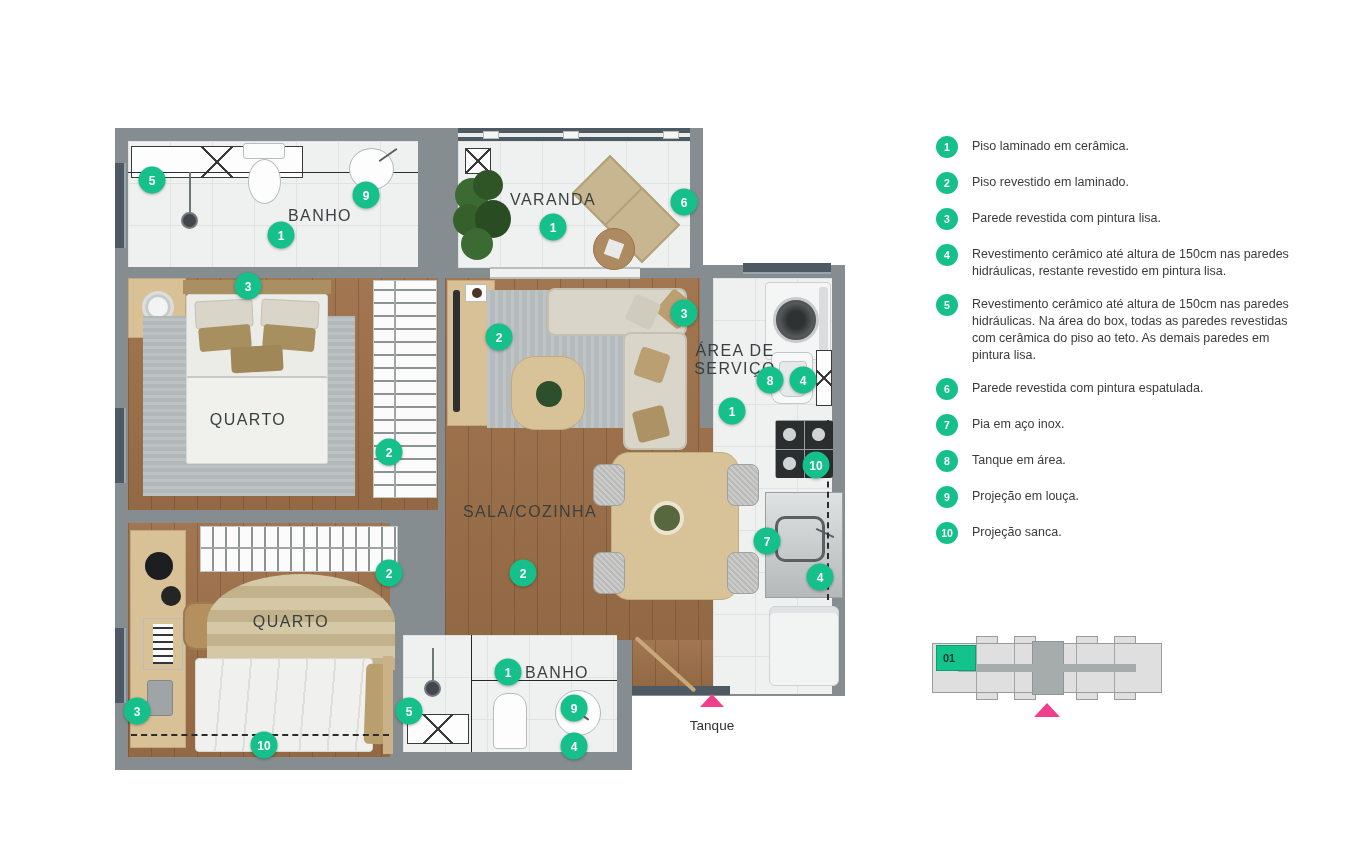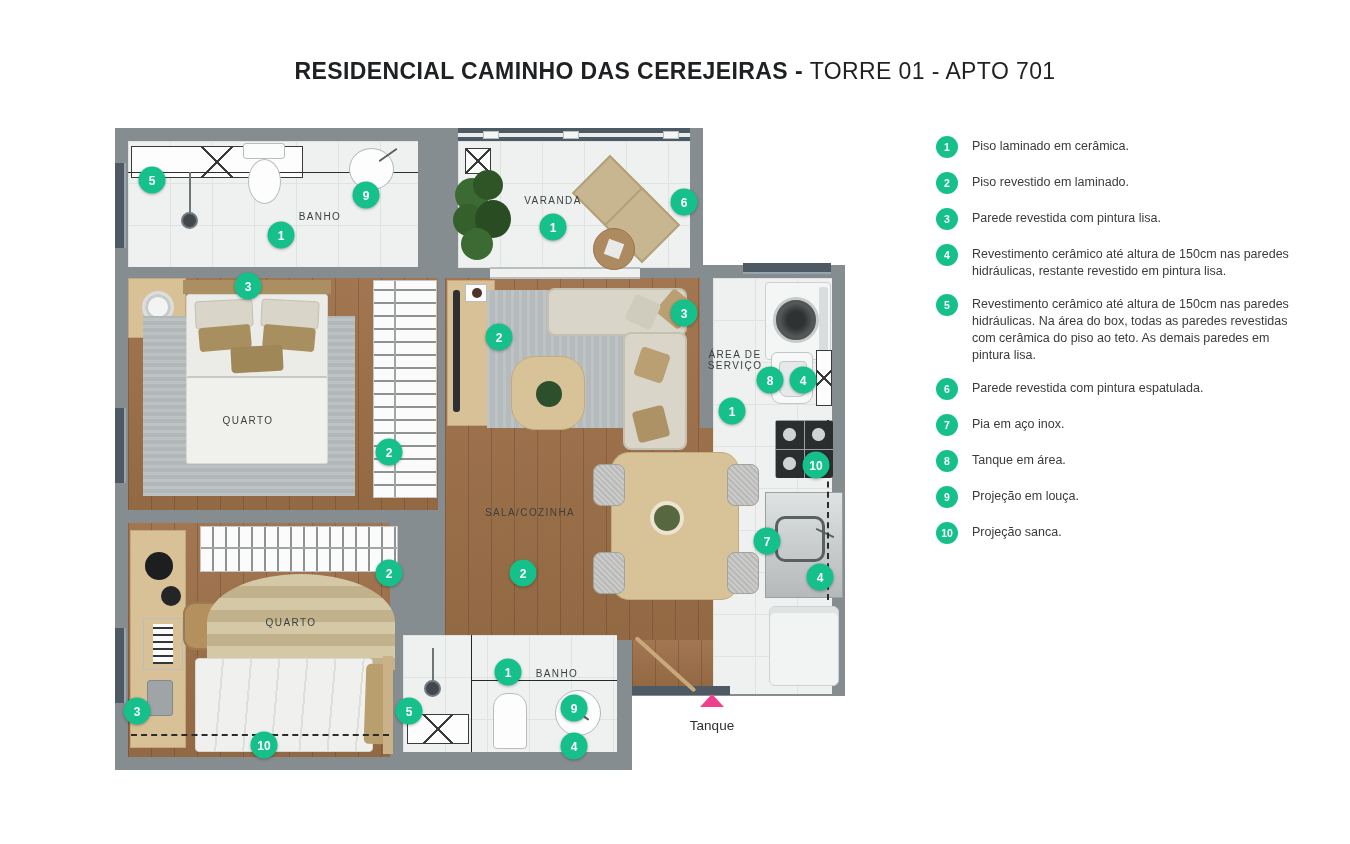--- a/index.html
+++ b/index.html
@@ -220,21 +220,21 @@
   #toilet2 { left:378px; top:565px; width:34px; height:56px; background:#fdfdfd;
     border:1px solid #b9bdbd; border-radius:14px 14px 4px 4px; }
   #sink3 { left:440px; top:562px; width:46px; height:46px; }
   #fc3 { left:452px; top:584px; width:24px; transform:rotate(35deg); }
 
   
   .marker { position:absolute; width:27px; height:27px; border-radius:50%;
     background:#16c08b; color:#fff; font-weight:700; font-size:12px;
     display:flex; align-items:center; justify-content:center;
     transform:translate(-50%,-50%); box-shadow:0 1px 3px rgba(0,0,0,.3); z-index:40; }
-  .room-label { position:absolute; transform:translate(-50%,-50%); font-size:10px;
+  .room-label { position:absolute; transform:translate(-50%,-50%); font-size:16px;
     letter-spacing:1.4px; color:#3a3f3f; white-space:pre-line; text-align:center; z-index:30; }
 
   
   #entrada-arrow { left:585px; top:566px; width:0; height:0;
     border-left:12px solid transparent; border-right:12px solid transparent;
     border-bottom:13px solid #f0408c; }
   #entrada-label { left:597px; top:590px; transform:translateX(-50%); font-size:13.5px;
     color:#2f2f2f; }
 
   
@@ -261,23 +261,20 @@
     display:flex; align-items:center; padding-left:6px; }
   .kp-arrow { left:102px; top:70px; width:0; height:0;
     border-left:13px solid transparent; border-right:13px solid transparent;
     border-bottom:14px solid #f0408c; }
 </style>
 </head>
 <body>
 
 <div class="page">
 
-  <div class="title">
-    <span class="t-bold">RESIDENCIAL CAMINHO DAS CEREJEIRAS - </span><span class="t-reg">TORRE 01 - APTO 701</span>
-  </div>
 
   <div class="plan" id="plan">
 
     <div id="w-banho-block" class="wall"></div>
     <div id="w-varanda-block" class="wall"></div>
     <div id="w-main" class="wall"></div>
     <div id="w-bottom" class="wall"></div>
     <div id="w-entry" class="wall"></div>
 
     <div id="f-banho1" class="tile"></div>
@@ -463,14 +460,33 @@
       <div class="lrow">
         <span class="lnum">9</span>
         <span class="ltext">Projeção em louça.</span>
       </div>
       <div class="lrow">
         <span class="lnum">10</span>
         <span class="ltext">Projeção sanca.</span>
       </div>
     </div>
 
+  <div class="keyplan">
+    <div class="kp-tab" style="left:44px;top:3px"></div>
+    <div class="kp-tab" style="left:82px;top:3px"></div>
+    <div class="kp-tab" style="left:144px;top:3px"></div>
+    <div class="kp-tab" style="left:182px;top:3px"></div>
+    <div class="kp-tab" style="left:44px;top:58px"></div>
+    <div class="kp-tab" style="left:82px;top:58px"></div>
+    <div class="kp-tab" style="left:144px;top:58px"></div>
+    <div class="kp-tab" style="left:182px;top:58px"></div>
+    <div class="kp-strip"></div>
+    <div class="kp-div" style="left:44px"></div>
+    <div class="kp-div" style="left:82px"></div>
+    <div class="kp-div" style="left:144px"></div>
+    <div class="kp-div" style="left:182px"></div>
+    <div class="kp-core"></div>
+    <div class="kp-corridor"></div>
+    <div class="kp-unit01">01</div>
+    <div class="kp-arrow"></div>
+  </div>
 
 </div>
 
 </body></html>

